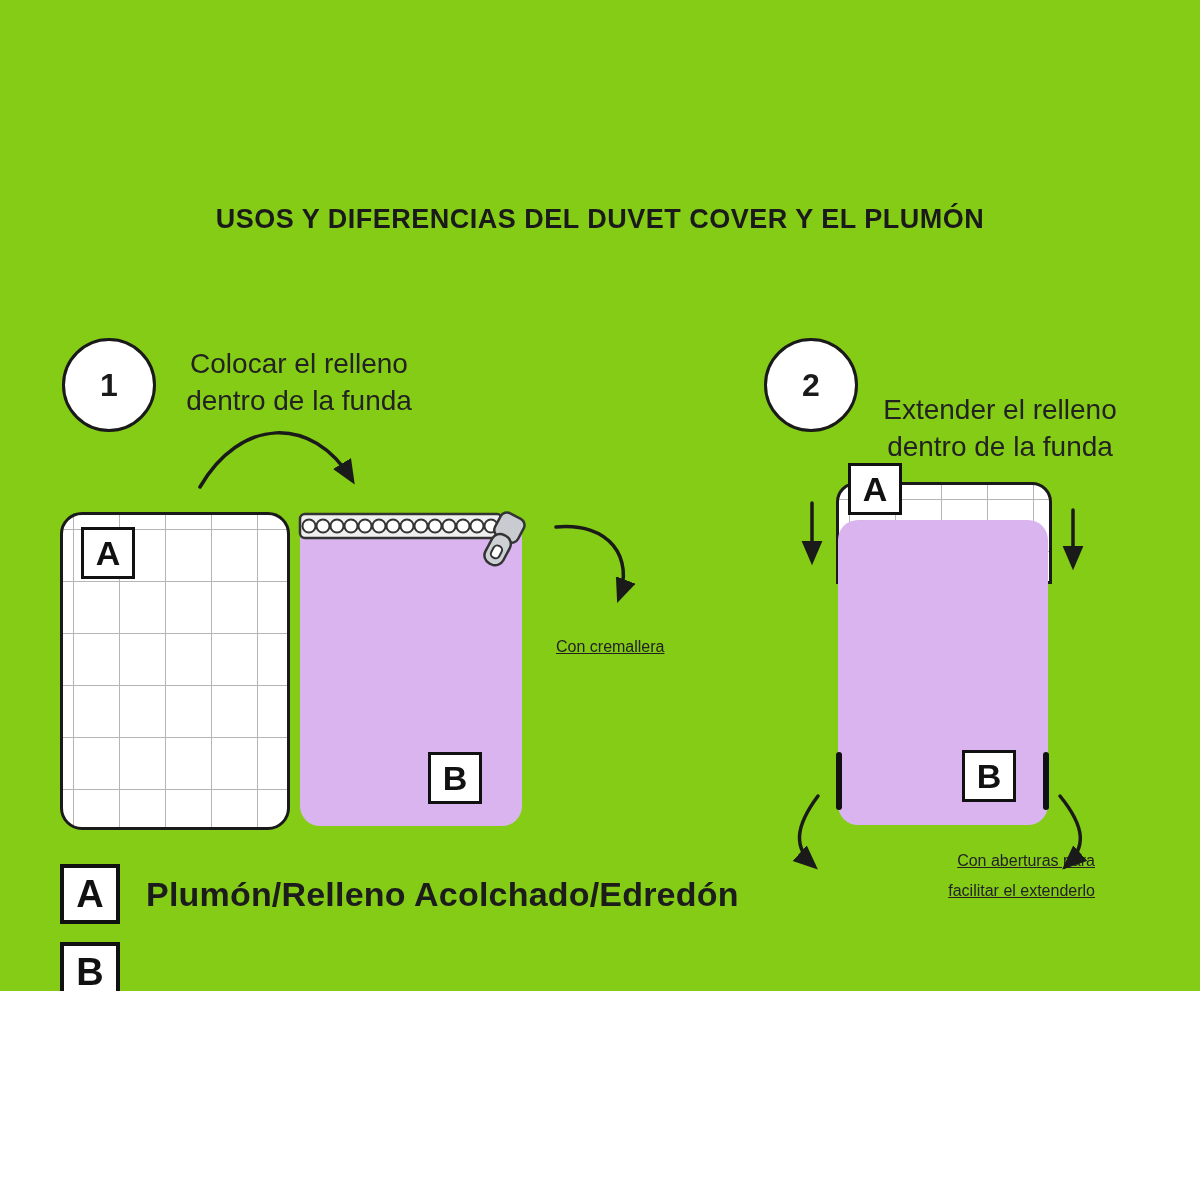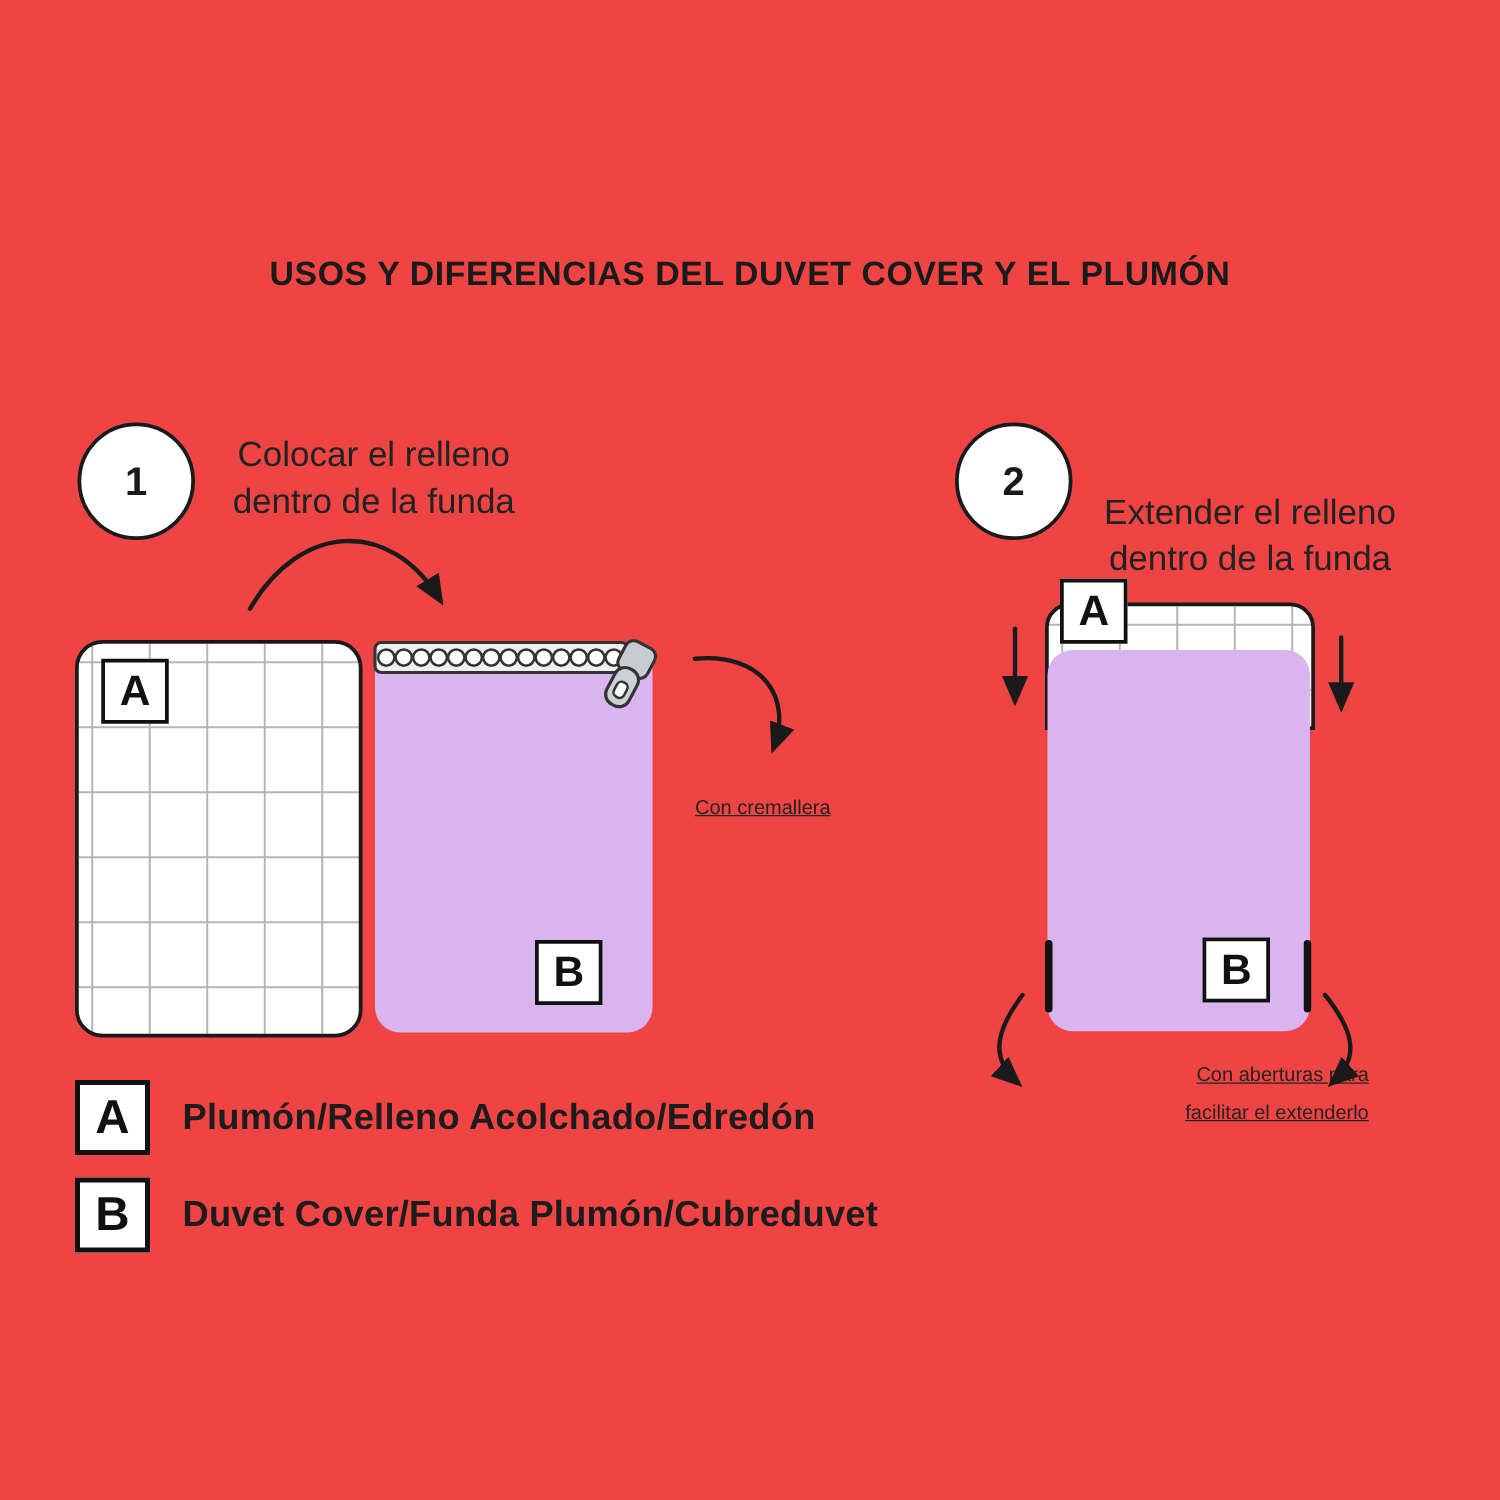--- a/index.html
+++ b/index.html
@@ -1,17 +1,17 @@
 <!DOCTYPE html>
 <html><head>
 <meta charset="utf-8">
 <style>
   html,body{margin:0;padding:0;background:#ffffff;}
   .canvas{
-    position:relative;width:1200px;height:1200px;background:#ef4444;overflow:hidden;
+    position:relative;width:1200px;height:991px;background:#84cc16;overflow:hidden;
     font-family:"Liberation Sans", sans-serif;color:#1a1a1a;
   }
   .title{
     position:absolute;left:0;right:0;top:204px;text-align:center;
     font-size:27px;font-weight:bold;letter-spacing:.5px;
   }
   .badge{
     position:absolute;width:88px;height:88px;border:3px solid #1a1a1a;border-radius:50%;
     background:#fff;display:flex;align-items:center;justify-content:center;
     font-size:32px;font-weight:bold;
@@ -42,21 +42,21 @@
   }
   .legend-row{
     position:absolute;display:flex;align-items:center;gap:26px;
   }
   .legend-box{
     width:52px;height:52px;border:4px solid #111;background:#fff;flex:0 0 auto;
     display:flex;align-items:center;justify-content:center;
     font-size:38px;font-weight:bold;color:#111;
   }
   .legend-text{
-    font-size:29px;font-weight:600;color:#1c1c1c;letter-spacing:.2px;
+    font-size:34px;font-weight:600;color:#1c1c1c;letter-spacing:.2px;
   }
   svg.overlay{position:absolute;left:0;top:0;pointer-events:none;}
 </style>
 </head>
 <body>
 
 <div class="canvas">
 
   <div class="title">USOS Y DIFERENCIAS DEL DUVET COVER Y EL PLUMÓN</div>
 
@@ -154,16 +154,15 @@
   <div class="legend-row" style="left:60px;top:864px;">
     <div class="legend-box">
       <span>A</span>
     </div>
     <div class="legend-text">Plumón/Relleno Acolchado/Edredón</div>
   </div>
   <div class="legend-row" style="left:60px;top:942px;">
     <div class="legend-box">
       <span>B</span>
     </div>
-    <div class="legend-text">Duvet Cover/Funda Plumón/Cubreduvet</div>
   </div>
 
 </div>
 
 </body></html>

